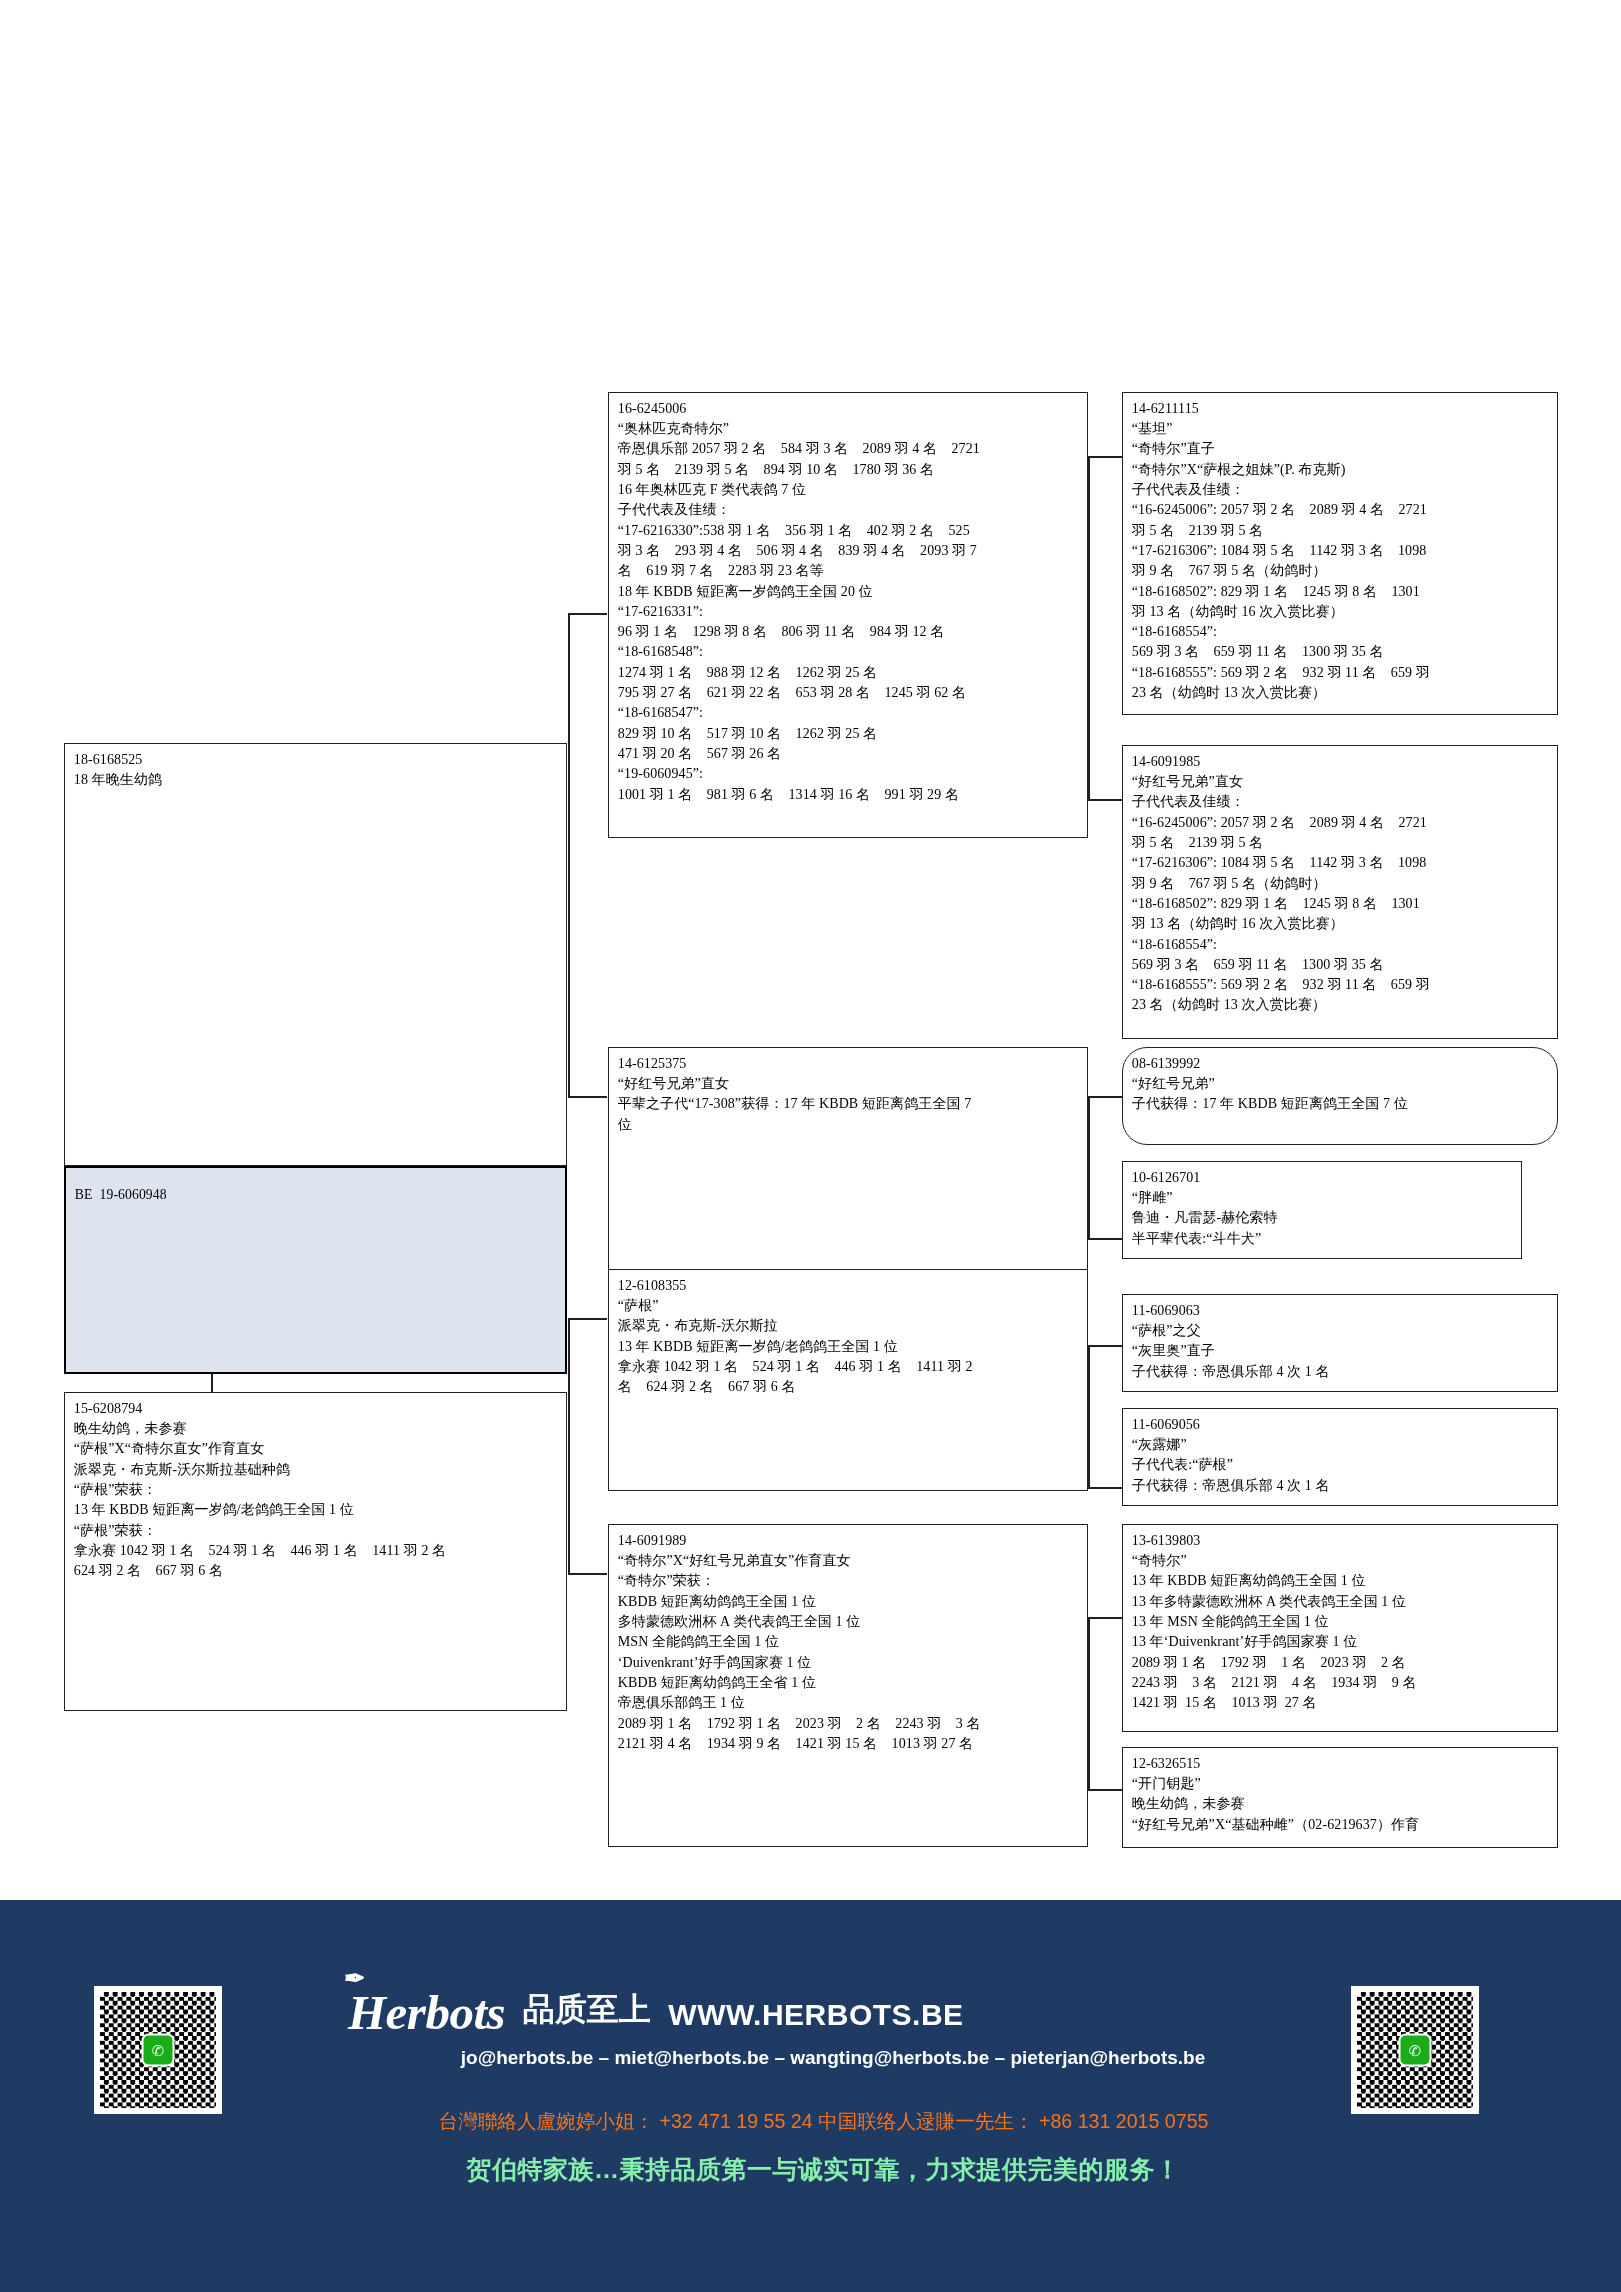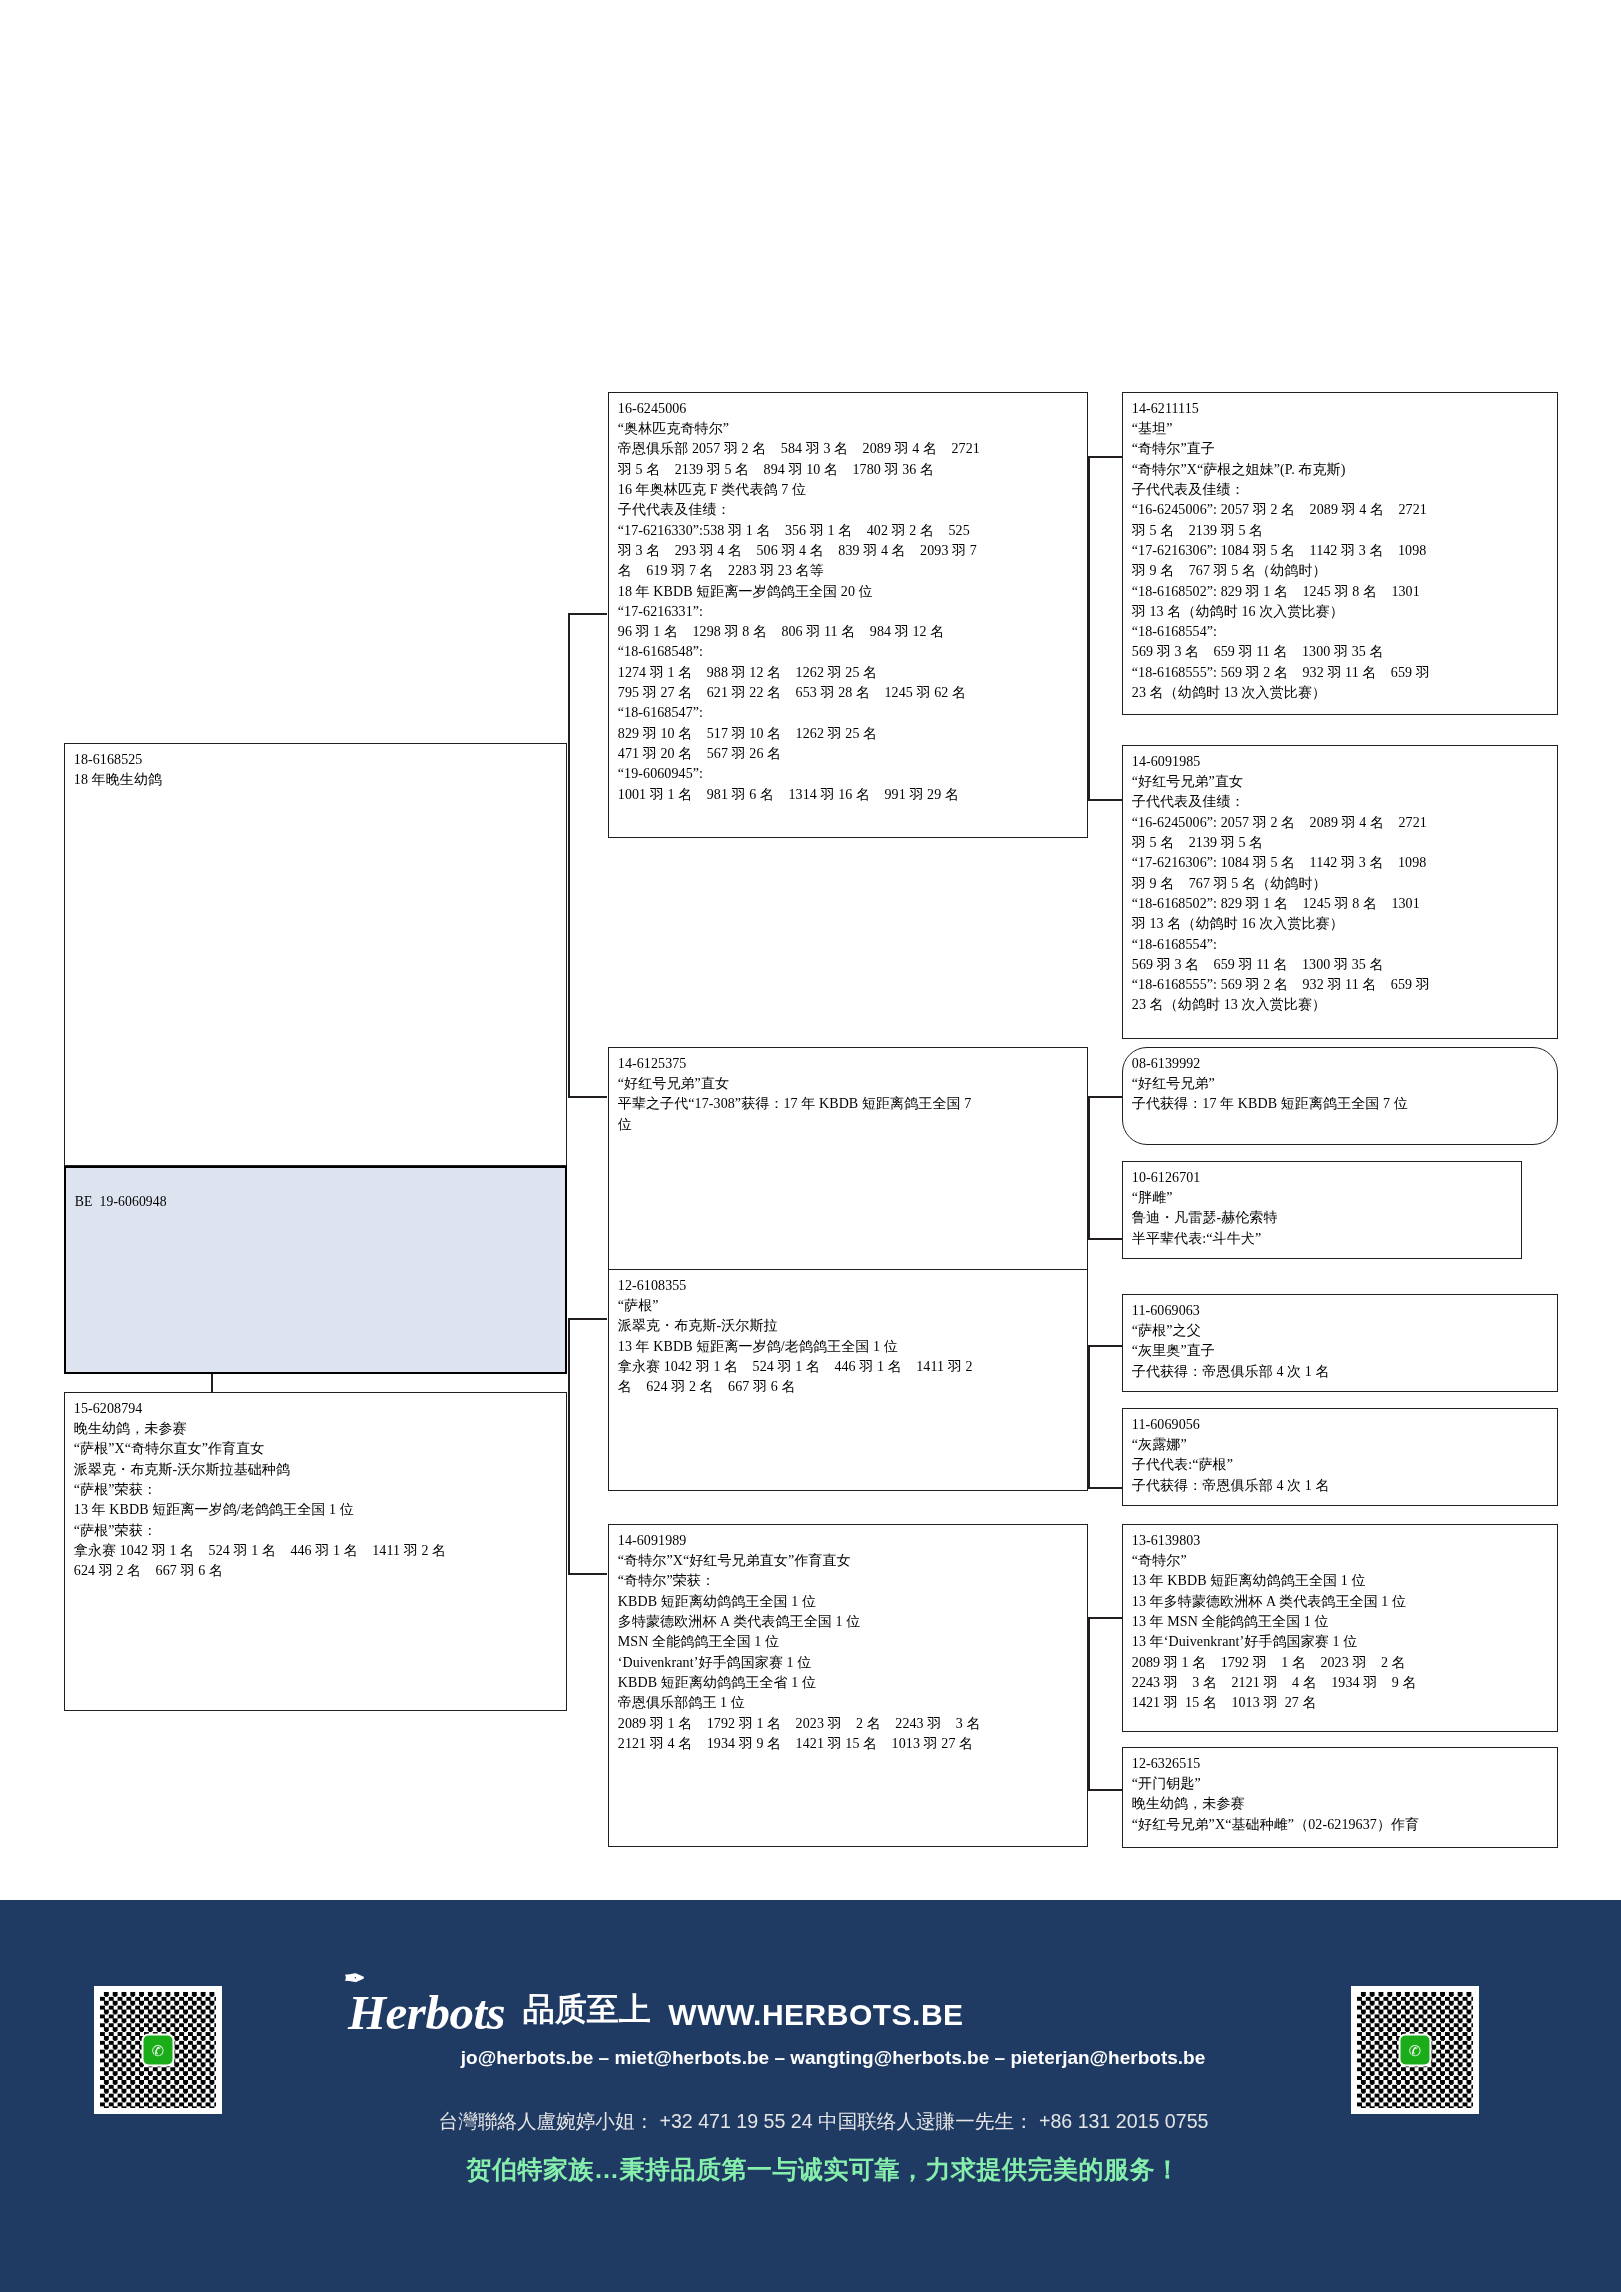--- a/index.html
+++ b/index.html
@@ -33,21 +33,21 @@
     overflow: hidden;
   }
   .box p {
     margin: 0;
     white-space: pre-wrap;
   }
   .subject {
     background: #dee3f0;
     border: 2px solid #000;
     font-size: 13.7px;
-    padding-top: 24px;
+    padding-top: 17px;
   }
   .connector {
     position: absolute;
     background: #231f20;
   }
   
   .footer {
     position: absolute;
     left: 0;
     top: 1900px;
@@ -143,21 +143,21 @@
     font-family: "Liberation Sans", sans-serif;
     font-size: 19px;
     font-weight: bold;
   }
   .contacts {
     position: absolute;
     left: 245px;
     top: 208px;
     width: 1157px;
     text-align: center;
-    color: #e5e5e5;
+    color: #f97316;
     font-family: "Liberation Sans", sans-serif;
     font-size: 19.6px;
   }
   .tagline {
     position: absolute;
     left: 245px;
     top: 253px;
     width: 1157px;
     text-align: center;
     color: #86efac;

